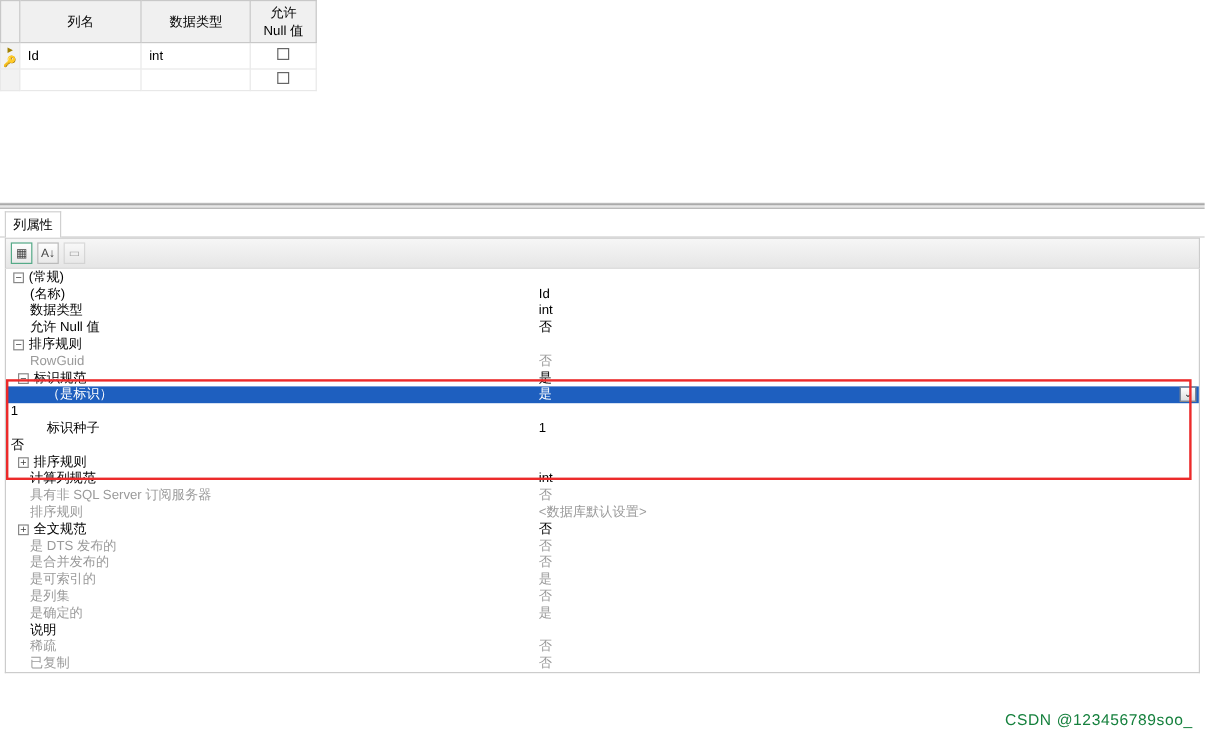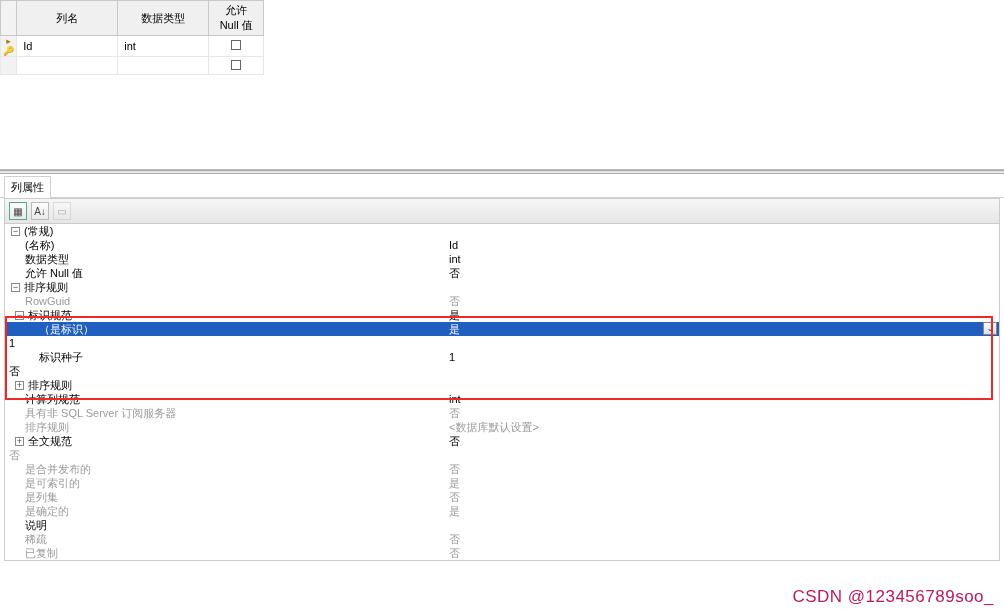--- a/index.html
+++ b/index.html
@@ -160,22 +160,22 @@
       left: 5px;
       top: 316px;
       width: 988px;
       height: 84px;
       pointer-events: none;
     }
     .watermark {
       position: absolute;
       right: 10px;
       bottom: 6px;
-      color: #be185d;
-      font-size: 17px;
+      color: #15803d;
+      font-size: 13px;
       font-family: Arial, sans-serif;
       letter-spacing: .5px;
     }
   </style>
 </head>
 <body>
 
 <div class="upper-area">
   <table class="top-grid">
     <thead>
@@ -317,20 +317,24 @@
       </div>
       <div class="prow">
         <div class="plabel">
             <span class="indent" style="width:4px"></span>
             <span class="exp">+</span>
             <span>全文规范</span>
           </div>
         <div class="pval">否</div>
       </div>
       <div class="prow">
+        <div class="plabel">
+            <span class="indent" style="width:14px"></span>
+            <span class="grey">是 DTS 发布的</span>
+          </div>
         <div class="pval grey">否</div>
       </div>
       <div class="prow">
         <div class="plabel">
             <span class="indent" style="width:14px"></span>
             <span class="grey">是合并发布的</span>
           </div>
         <div class="pval grey">否</div>
       </div>
       <div class="prow">

